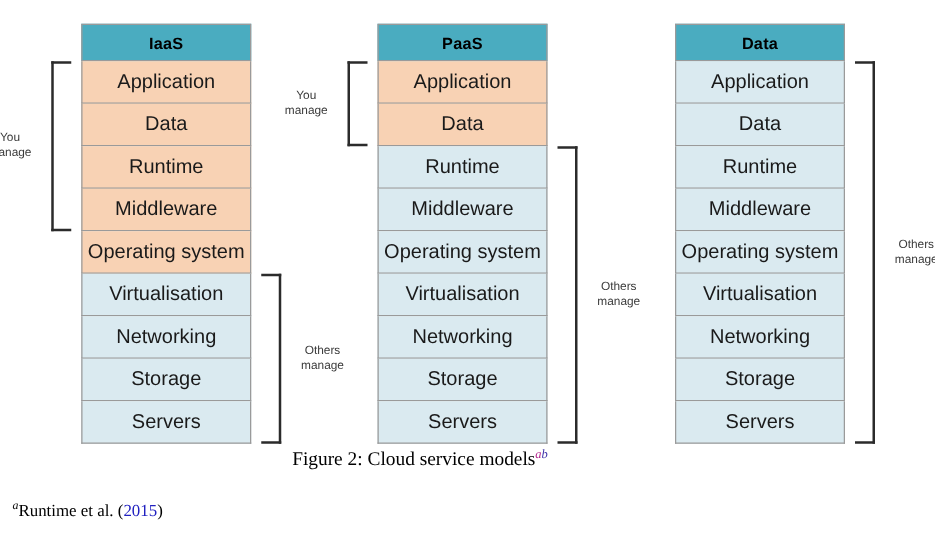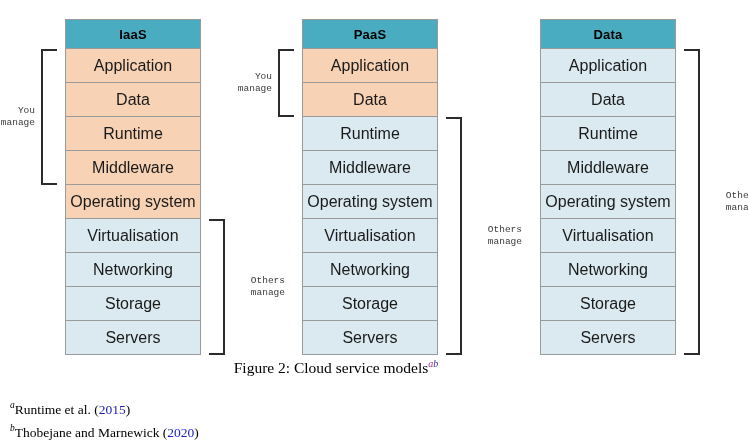--- a/index.html
+++ b/index.html
@@ -75,24 +75,23 @@
     border-left: 2px solid #2b2b2b;
   }
   .bracket.right {
     border-right: 2px solid #2b2b2b;
   }
 
   .bracket-label {
     position: absolute;
     font-size: 9.5px;
     line-height: 12px;
-    text-align: right;
+    text-align: center;
     color: #3a3a3a;
     width: 54px;
-    font-family: Liberation Mono, monospace;
   }
 
   
   #caption {
     position: absolute;
     left: 0;
     top: 358px;
     width: 672px;
     text-align: center;
     font-family: "Liberation Serif", serif;
@@ -176,14 +175,13 @@
     <div class="bracket right" style="top: 35px; height: 306px; left: 684px;"></div>
     <div class="bracket-label" style="top: 176px; left: 706px;">Others<br>manage</div>
   </div>
 
 <div id="caption">
   <span>Figure 2:  Cloud service models</span><span class="sup sup-a">a</span><span class="sup sup-b">b</span>
 </div>
 
 <div id="footnotes">
     <div class="fn-line"><span class="fn-mark">a</span><span>Runtime et al. (</span><span class="fn-link">2015</span><span>)</span></div>
-    <div class="fn-line"><span class="fn-mark">b</span><span>Thobejane and Marnewick (</span><span class="fn-link">2020</span><span>)</span></div>
   </div>
 
 </body></html>

